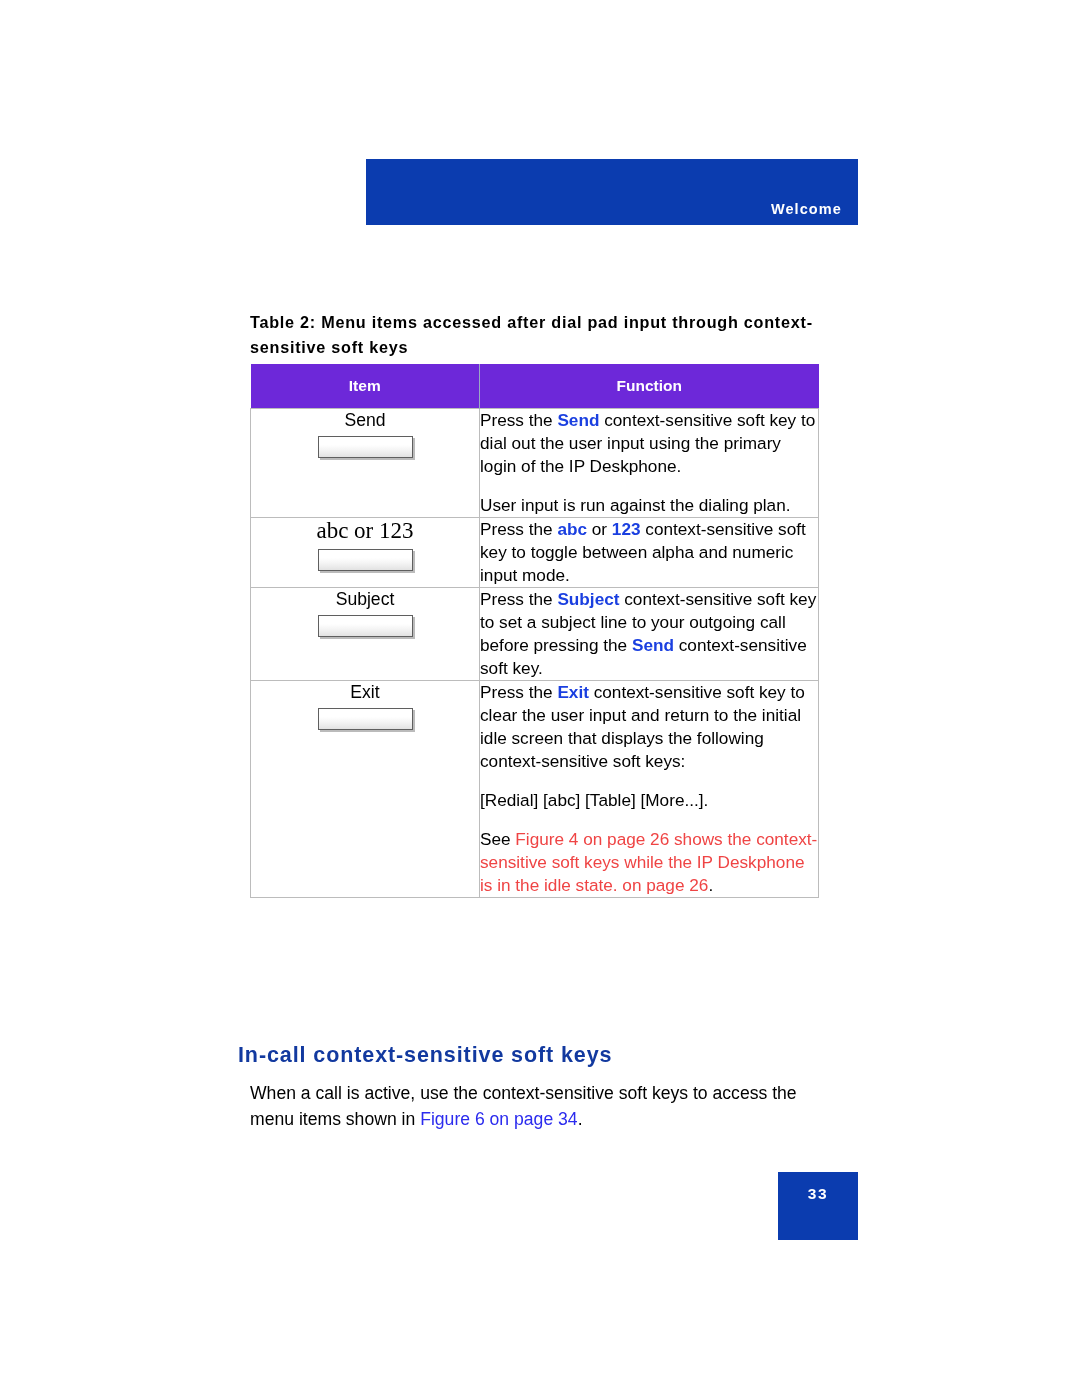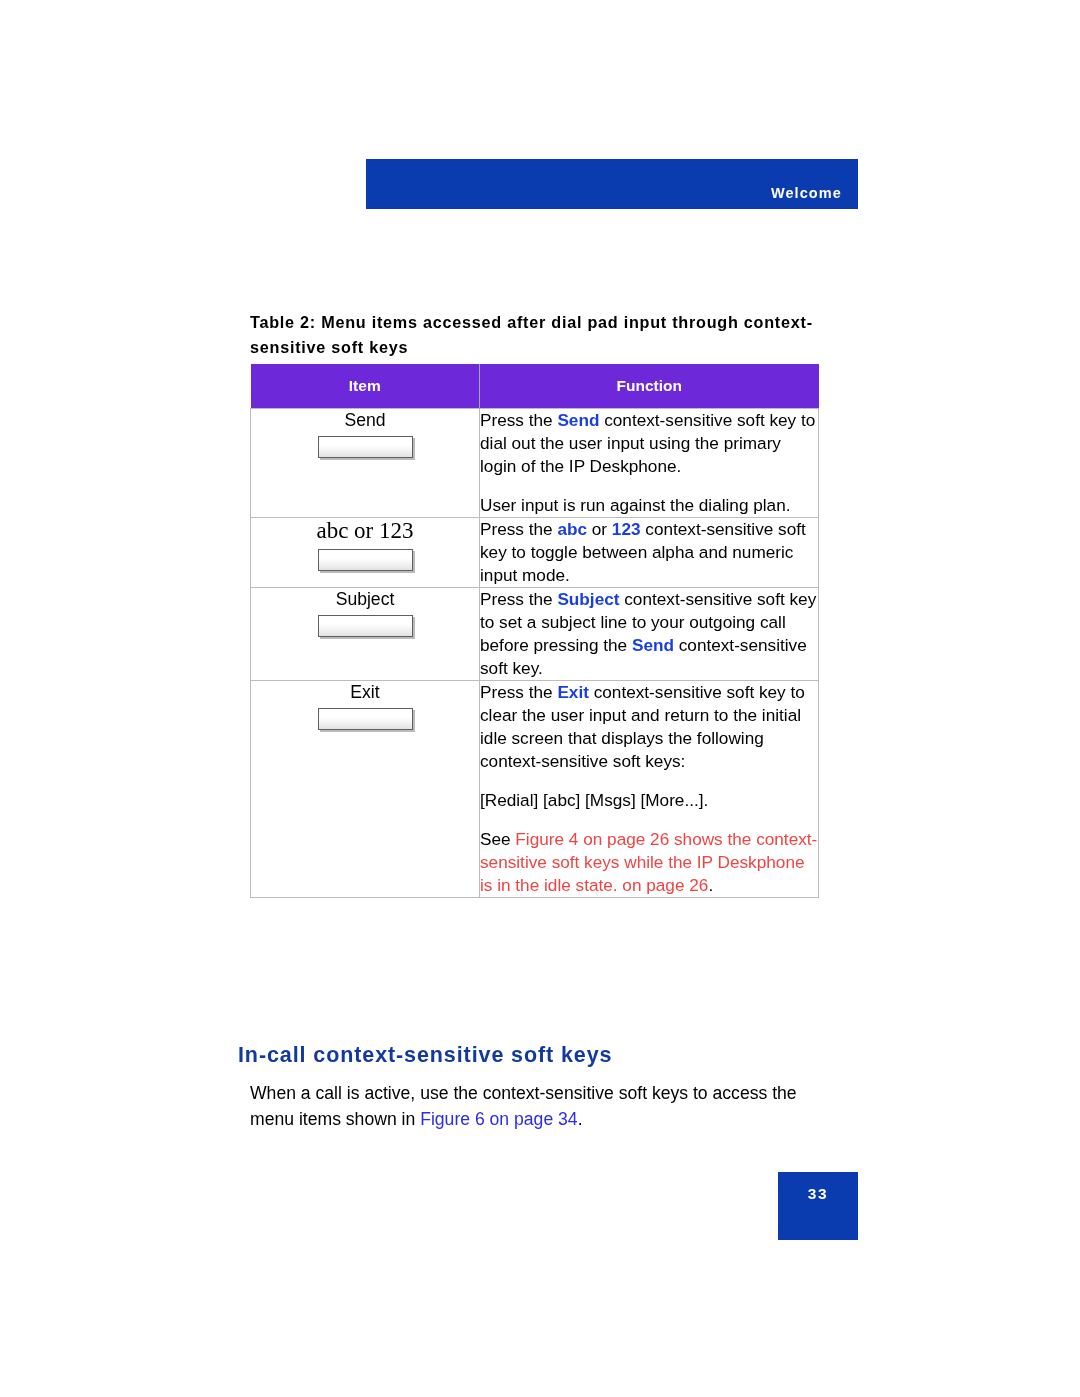--- a/index.html
+++ b/index.html
@@ -22,21 +22,21 @@
     width: 1080px;
     height: 1397px;
   }
 
   
   .header-banner {
     position: absolute;
     left: 366px;
     top: 159px;
     width: 492px;
-    height: 50px;
+    height: 66px;
     background: #0b3caf;
     box-sizing: border-box;
   }
   .header-banner-label {
     position: absolute;
     right: 16px;
     bottom: 8px;
     color: #ffffff;
     font-size: 14.5px;
     font-weight: bold;
@@ -235,21 +235,21 @@
         <tr>
           <td class="cell-item"><span class="item-label">Subject</span><span class="softkey"></span></td>
           <td class="cell-func">
             <p><span>Press the </span><span class="kw">Subject</span><span> context-sensitive soft key to set a subject line to your outgoing call before pressing the </span><span class="kw">Send</span><span> context-sensitive soft key.</span></p>
           </td>
         </tr>
         <tr>
           <td class="cell-item"><span class="item-label">Exit</span><span class="softkey"></span></td>
           <td class="cell-func">
             <p><span>Press the </span><span class="kw">Exit</span><span> context-sensitive soft key to clear the user input and return to the initial idle screen that displays the following context-sensitive soft keys:</span></p>
-            <p><span>[Redial] [abc] [Msgs] [More...].</span></p>
+            <p><span>[Redial] [abc] [Table] [More...].</span></p>
             <p><span>See </span><span class="xref"> Figure 4 on page 26 shows the context-sensitive soft keys while the IP Deskphone is in the idle state.  on page 26</span><span>.</span></p>
           </td>
         </tr>
       </tbody>
   </table>
 
   <h2 class="section-heading">In-call context-sensitive soft keys</h2>
 
   <p class="section-para">
     <span>When a call is active, use the context-sensitive soft keys to access the menu items shown in </span><span class="link">Figure 6 on page 34</span><span>.</span>

